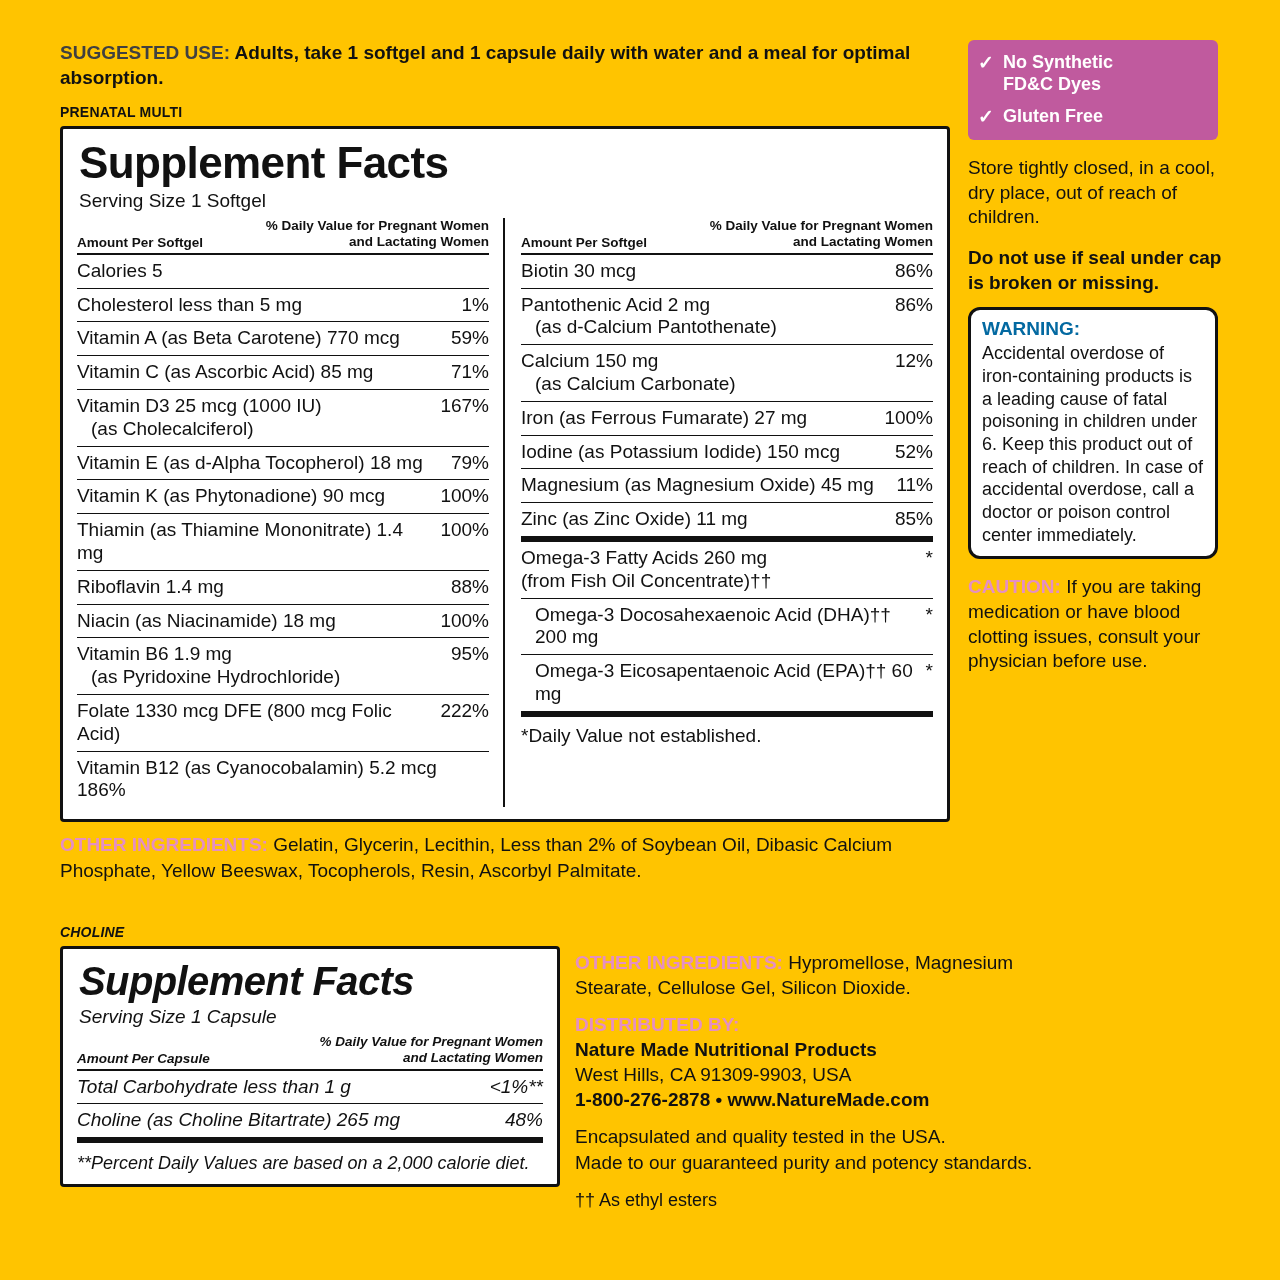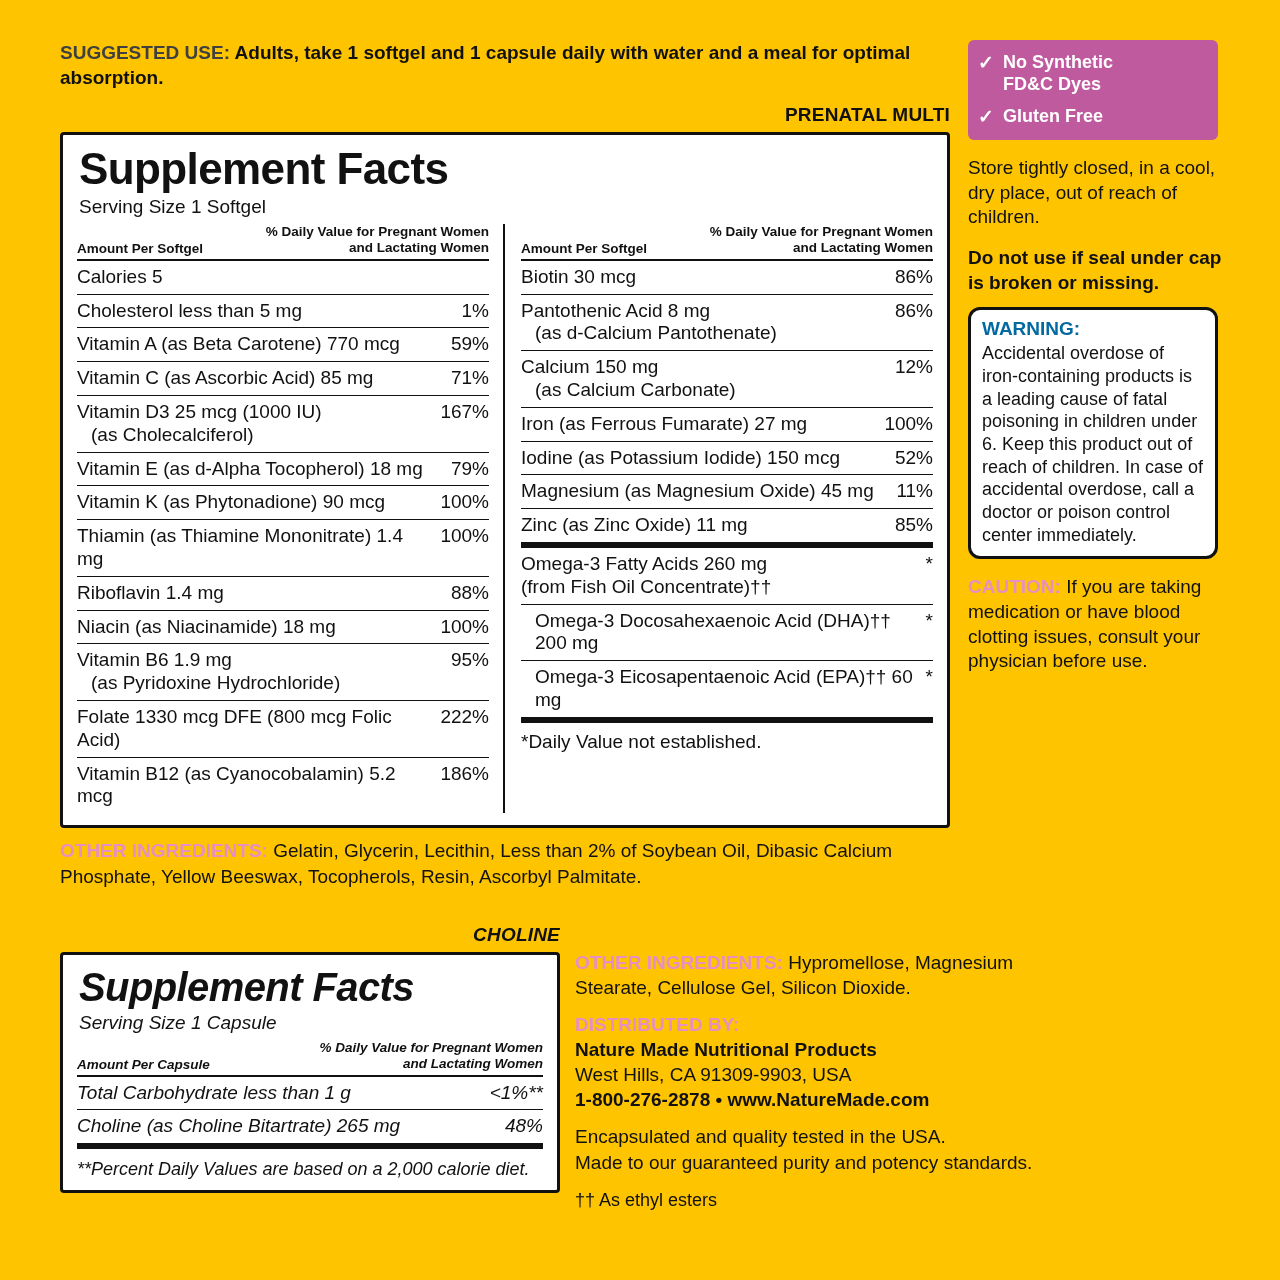--- a/index.html
+++ b/index.html
@@ -13,21 +13,21 @@
   }
   .page{position:absolute;inset:0;}
 
   
   .left{position:absolute;left:60px;top:40px;width:890px;}
 
   .suggested{font-size:19px;line-height:1.32;font-weight:bold;margin-bottom:14px;}
   .suggested .kw{color:#404040;}
   .suggested .body{color:#111;font-weight:bold;}
 
-  .sectlabel{font-size:19px;font-weight:bold;letter-spacing:.2px;margin:4px 0 6px 0;text-align:right;}
+  .sectlabel{font-size:14px;font-weight:bold;letter-spacing:.2px;margin:4px 0 6px 0;}
 
   .factsbox{
     border:3px solid #111;background:#fff;border-radius:4px;
     padding:10px 14px 12px 14px;
   }
   .facts-title{
     font-size:44px;font-weight:bold;letter-spacing:-0.6px;line-height:1.02;margin:2px 0 4px 2px;
   }
   .serving{font-size:19px;margin:0 0 6px 2px;}
 
@@ -43,21 +43,21 @@
   .hdr .a{font-size:13.5px;font-weight:bold;align-self:flex-end;}
   .hdr .b{font-size:13.5px;font-weight:bold;text-align:right;line-height:1.18;}
 
   .row{
     display:flex;justify-content:space-between;align-items:flex-start;
     border-bottom:1px solid #111;padding:5px 0 5px 0;font-size:19px;line-height:1.2;
   }
   .row .nm{padding-right:8px;}
   .row .nm .sub{display:block;padding-left:14px;}
   .row .dv{white-space:nowrap;text-align:right;}
-  .row.nb{border-bottom:none;}
+  .row.nb{border-bottom:none;flex-direction:column;}
   .row.thick{border-bottom:6px solid #111;}
   .row.indent .nm{padding-left:14px;}
 
   .footnote{font-size:19px;padding-top:8px;}
 
   .otheringr{font-size:19px;line-height:1.35;margin:10px 0 0 0;}
   .otheringr .kw{color:#E58FC2;font-weight:bold;}
 
   
   .choline-wrap{position:absolute;left:60px;top:920px;width:500px;font-style:italic;}
@@ -187,21 +187,21 @@
               <span>% Daily Value for Pregnant Women</span><br>
               <span>and Lactating Women</span>
             </div>
           </div>
 
           <div class="row">
               <div class="nm">Biotin  30 mcg</div>
               <div class="dv">86%</div>
             </div>
           <div class="row">
-            <div class="nm"><span>Pantothenic Acid  8 mg</span><span class="sub">(as d-Calcium Pantothenate)</span></div>
+            <div class="nm"><span>Pantothenic Acid  2 mg</span><span class="sub">(as d-Calcium Pantothenate)</span></div>
             <div class="dv">86%</div>
           </div>
           <div class="row">
             <div class="nm"><span>Calcium  150 mg</span><span class="sub">(as Calcium Carbonate)</span></div>
             <div class="dv">12%</div>
           </div>
           <div class="row">
               <div class="nm">Iron (as Ferrous Fumarate)  27 mg</div>
               <div class="dv">100%</div>
             </div>

